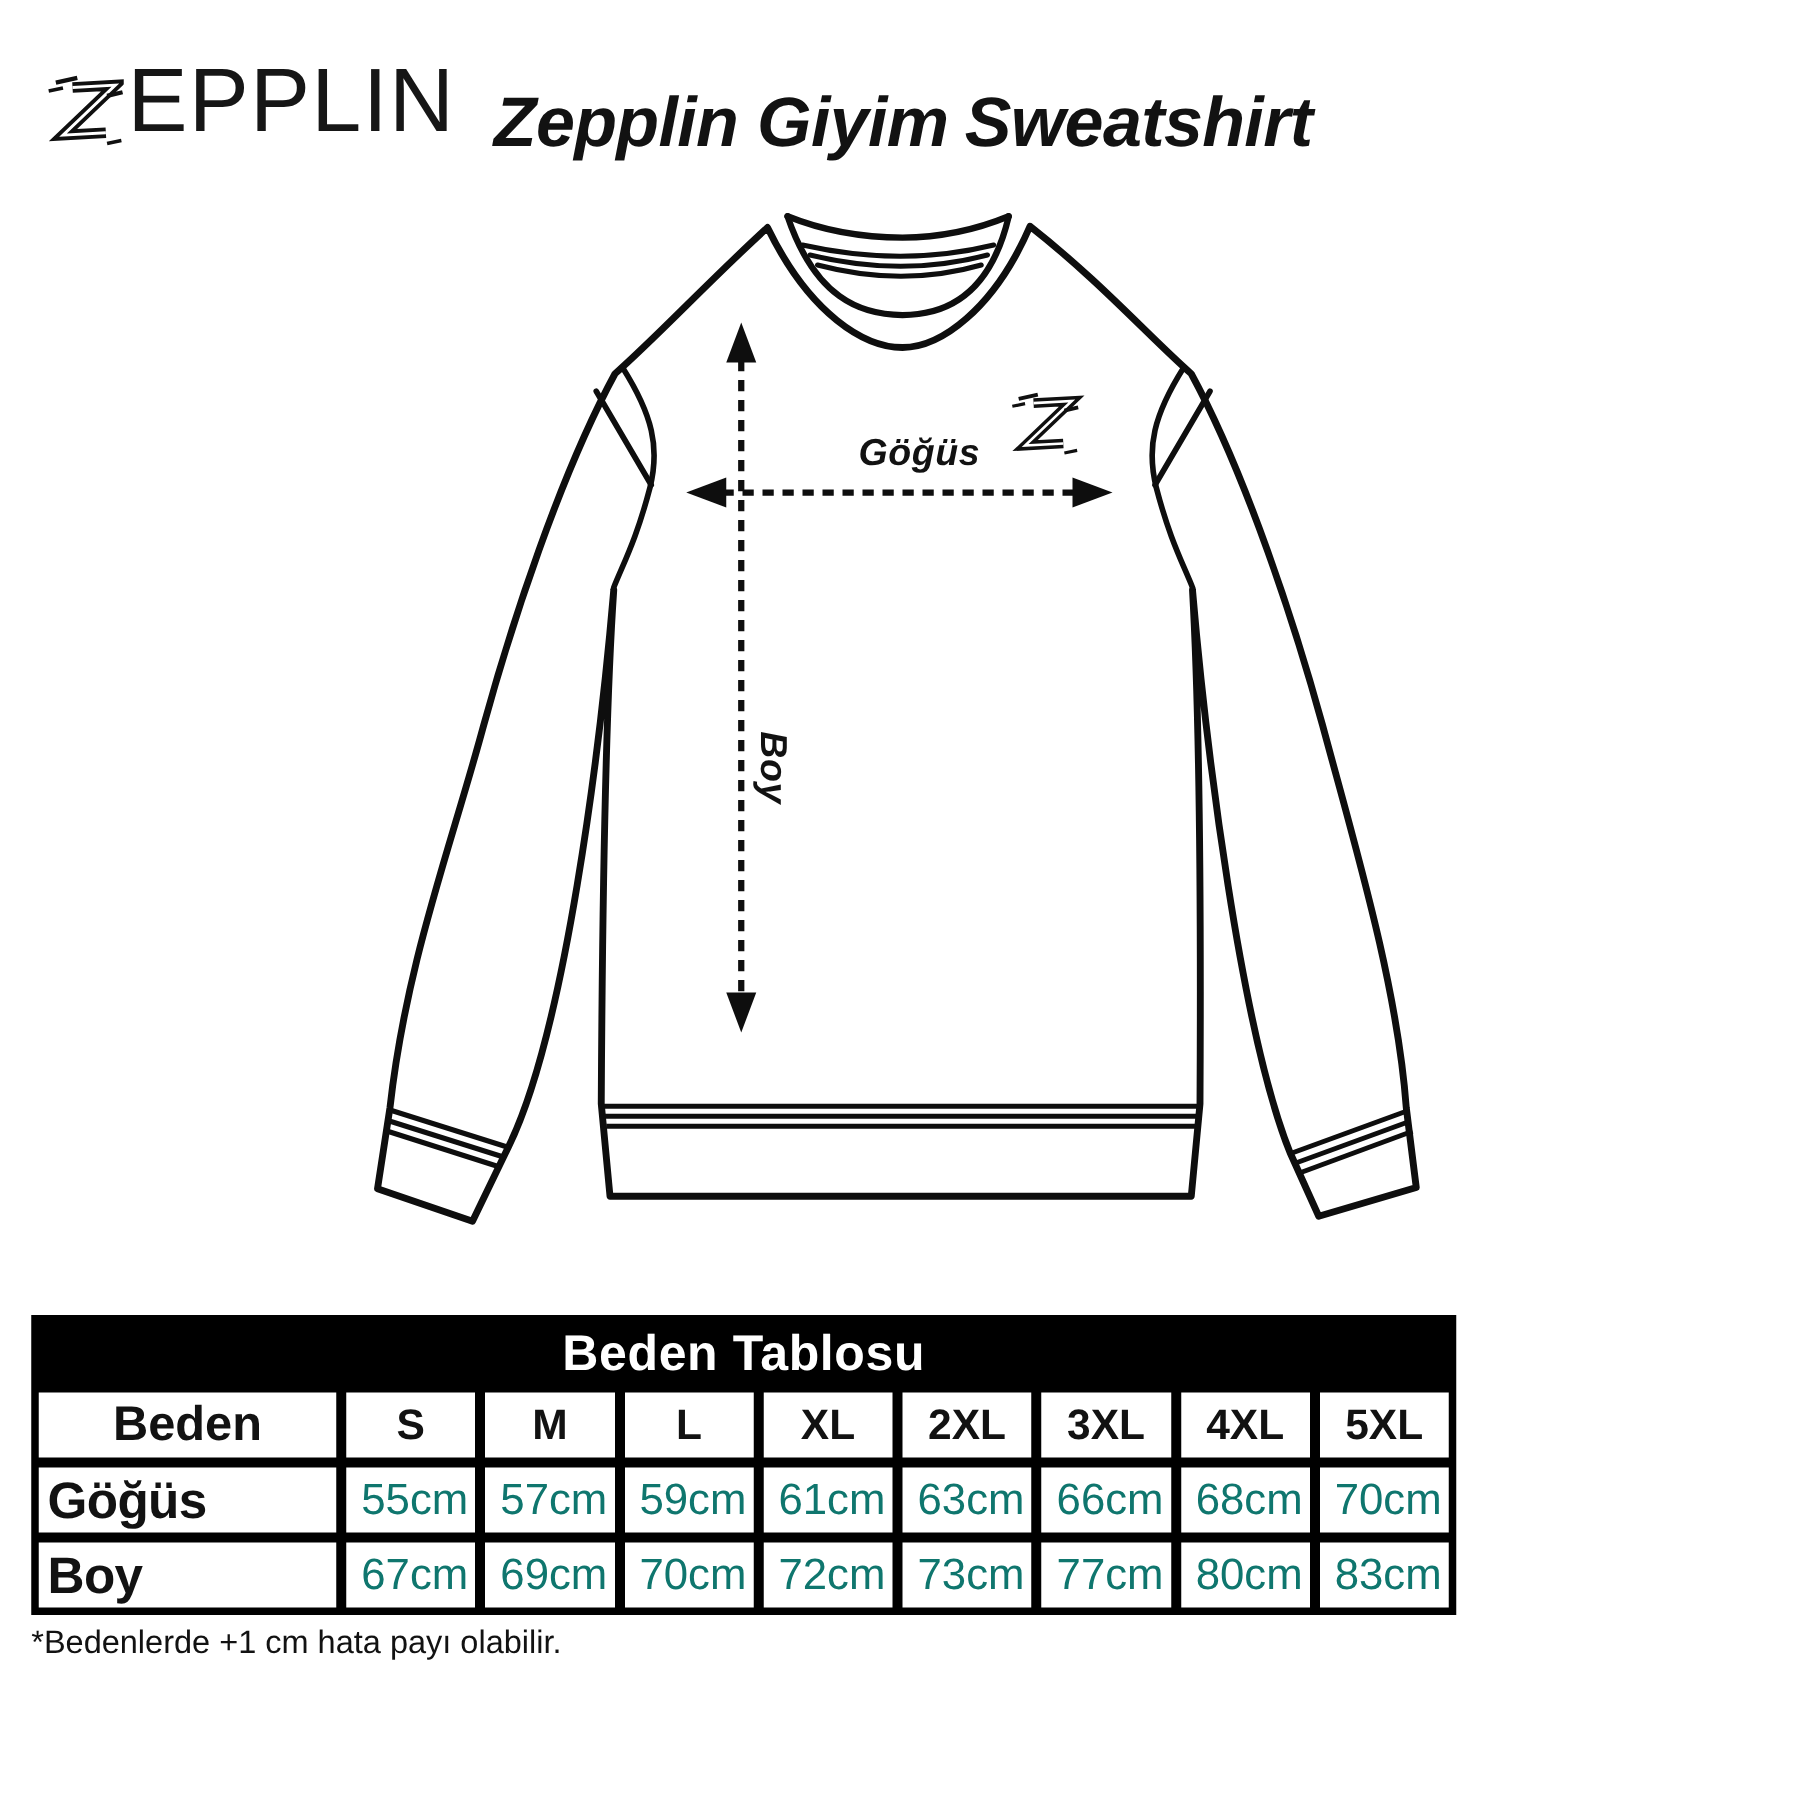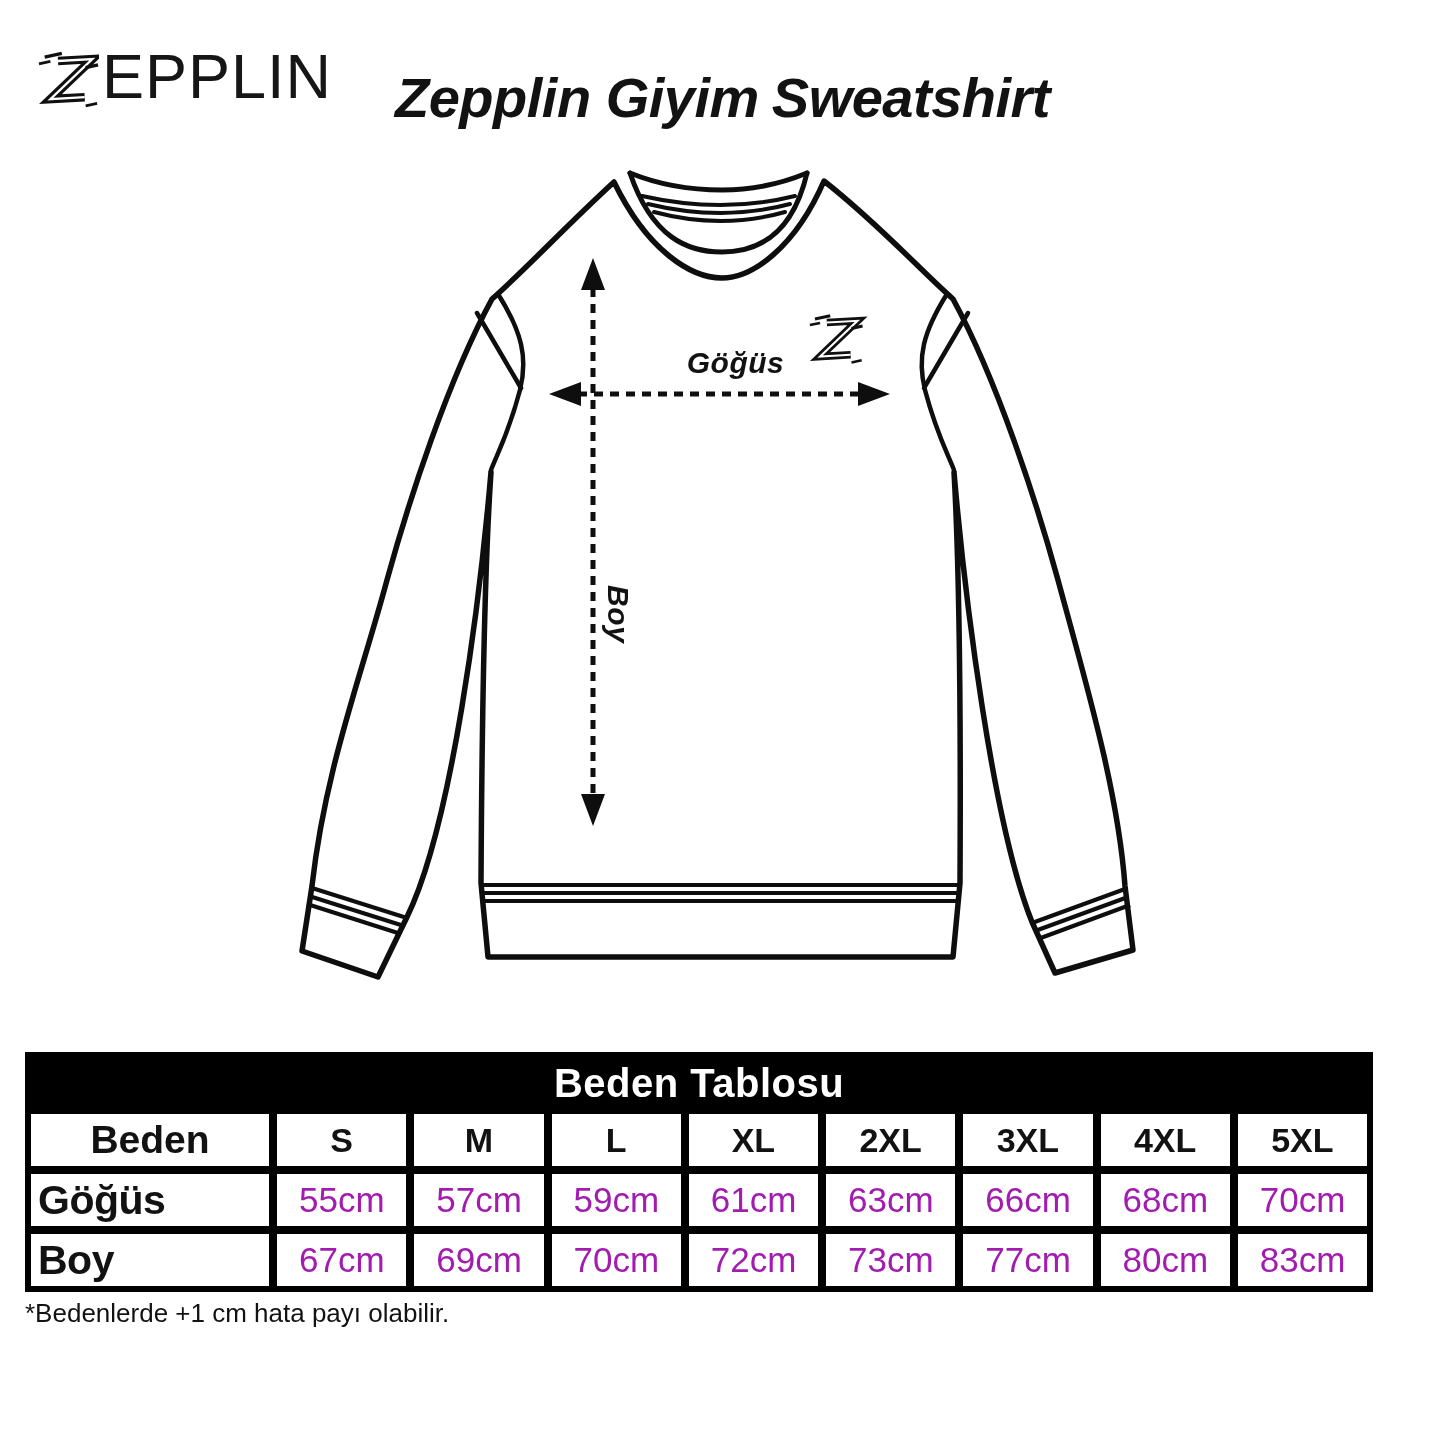--- a/index.html
+++ b/index.html
@@ -4,50 +4,50 @@
 <style>
   :root { --ink:#121212; --table-bg:#000000; --cell-bg:#ffffff; --on-dark:#ffffff; }
   * { margin:0; padding:0; box-sizing:border-box; }
   html,body { width:1445px; height:1445px; background:#fff; overflow:hidden;
               font-family:"Liberation Sans", sans-serif; color:var(--ink); }
   .page { position:relative; width:1445px; height:1445px; }
 
   
   .logo { position:absolute; left:38px; top:45px; display:flex; align-items:flex-end; }
   .logo svg { width:61px; height:60px; display:block; }
-  .logo-text { font-size:63px; font-weight:500; letter-spacing:1px; line-height:1;
+  .logo-text { font-size:72px; font-weight:500; letter-spacing:1px; line-height:1;
                margin-left:3px; margin-bottom:3px; color:#161616; }
 
   
   .title { position:absolute; left:0; right:0; top:72px; text-align:center;
            font-style:italic; font-size:56px; line-height:52px; letter-spacing:-0.5px; }
   .title .t-reg { font-weight:600; margin-right:13px; }
   .title .t-bold { font-weight:800; }
 
   
   svg.garment { position:absolute; left:0; top:0; width:1445px; height:1445px; }
 
   .lbl-chest { position:absolute; left:633px; top:346px; width:205px; text-align:center;
                font-style:italic; font-weight:600; font-size:30px; letter-spacing:0.5px; }
   .lbl-boy-wrap { position:absolute; left:618px; top:585px; width:0; height:0; }
   .lbl-boy { transform:translate(-50%,-50%) rotate(90deg); white-space:nowrap;
              font-style:italic; font-weight:600; font-size:30px; letter-spacing:0.5px; }
 
   
-  .size-table { position:absolute; left:25px; top:1052px; width:1348px;
+  .size-table { position:absolute; left:25px; top:1052px; width:1140px;
                 background:var(--table-bg); padding:0 6px 6px 6px; }
   .st-title { height:62px; display:flex; align-items:center; justify-content:center;
               color:var(--on-dark); font-weight:800; font-size:40px; letter-spacing:0.5px; }
   .st-grid { display:grid; grid-template-columns:238px repeat(8,1fr);
              gap:8px; grid-auto-rows:52px; }
   .cell { background:var(--cell-bg); display:flex; align-items:center; overflow:hidden; }
   .cell.head { justify-content:center; font-weight:700; font-size:34px; }
   .cell.head-first { justify-content:center; font-weight:700; font-size:39px; }
   .cell.rowlabel { font-weight:800; font-size:41px; padding-left:7px; letter-spacing:-0.5px; }
-  .cell.val { font-weight:400; font-size:35px; padding-left:22px; color:#a21caf; }
+  .cell.val { font-weight:400; font-size:35px; padding-left:12px; color:#0f766e; }
 
   .footnote { position:absolute; left:25px; top:1298px; font-size:26px; font-weight:400; }
 </style>
 </head>
 <body>
 
 <div class="page">
 
   <svg class="garment" viewBox="0 0 1445 1445">
     <defs>

